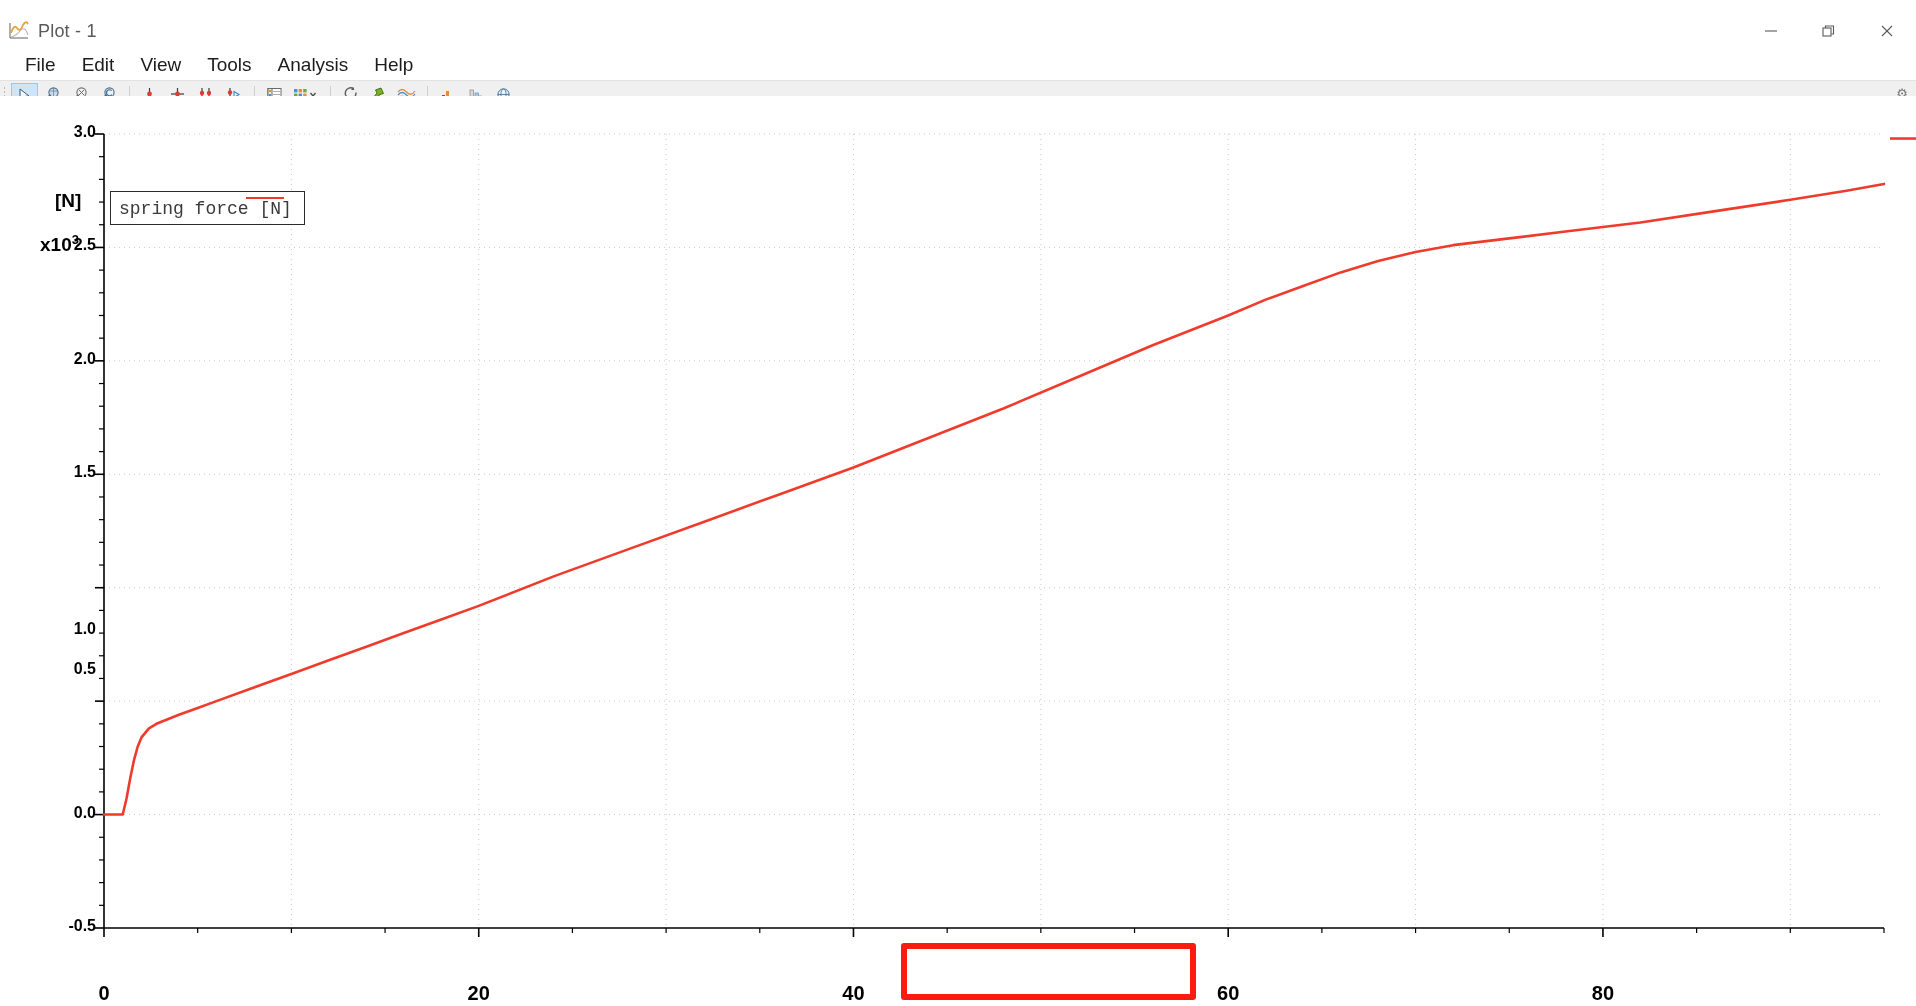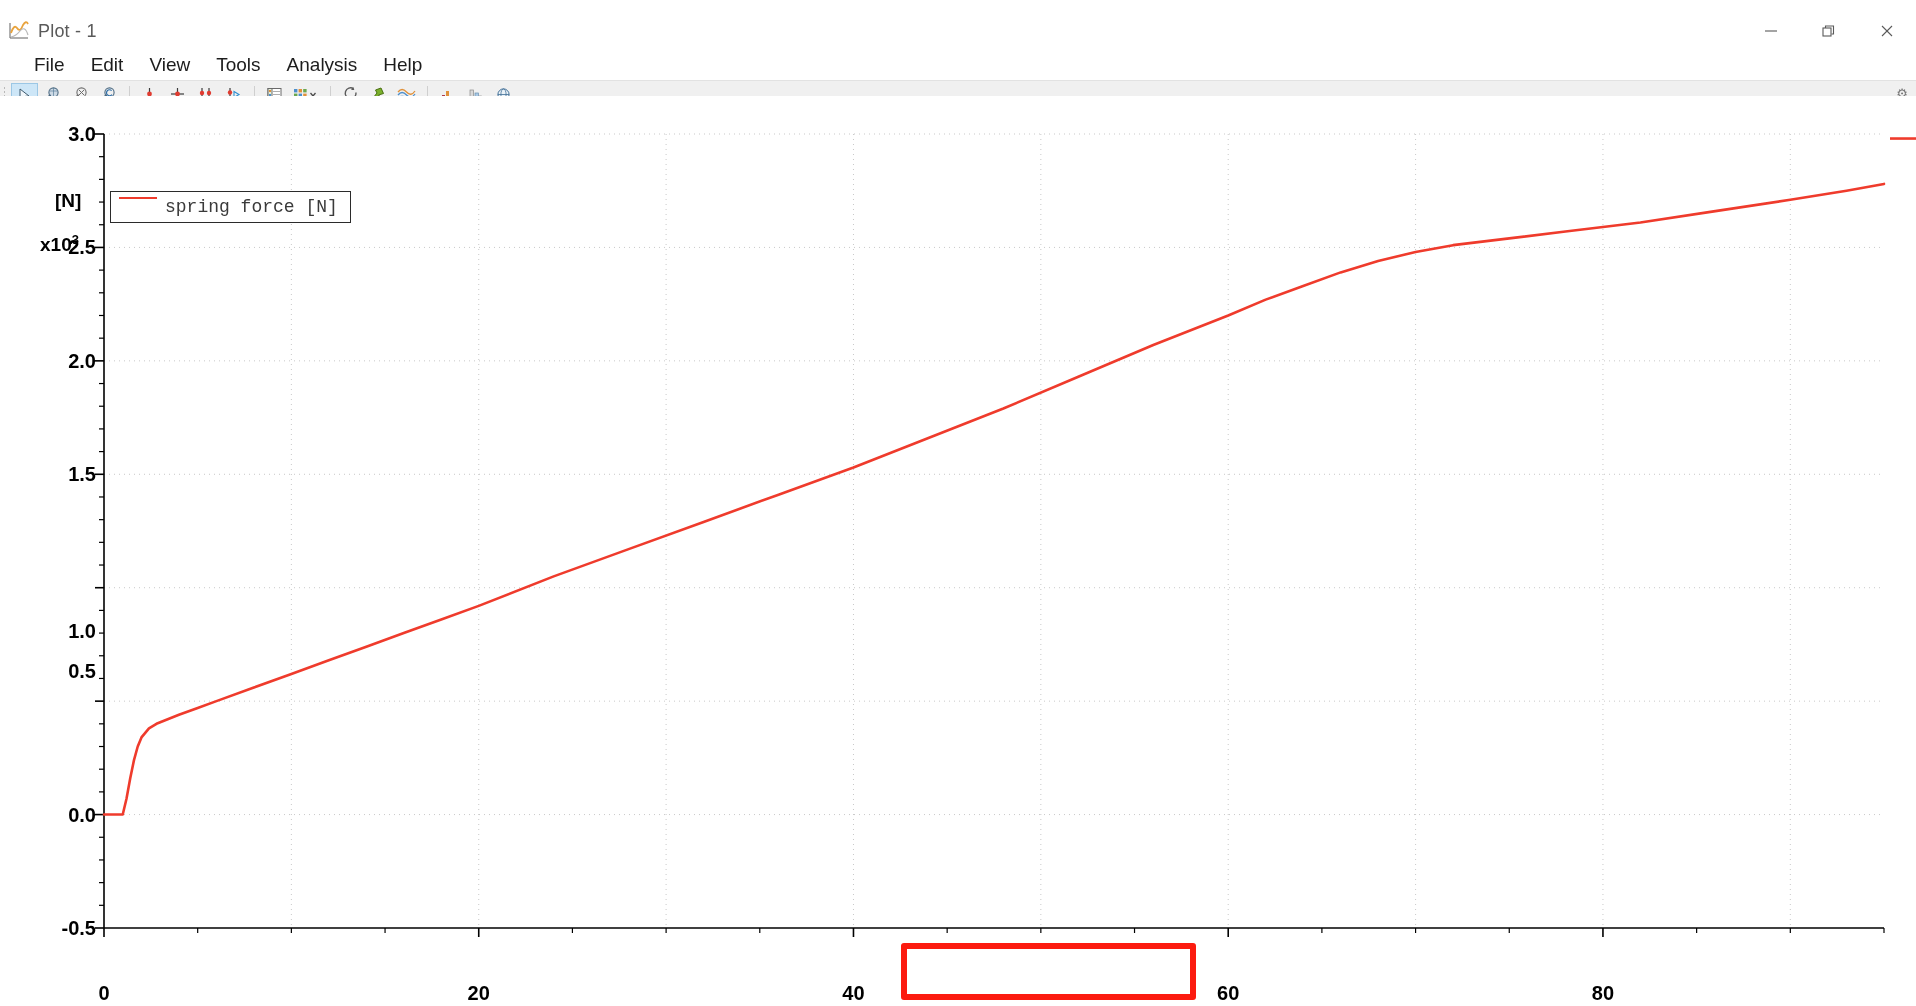--- a/index.html
+++ b/index.html
@@ -52,21 +52,21 @@
     align-items: center;
     justify-content: center;
   }
 
   
   .menubar {
     height: 30px;
     background: #ffffff;
     display: flex;
     align-items: center;
-    padding-left: 21px;
+    padding-left: 12px;
   }
   .menuitem {
     font-size: 19px;
     color: #1c1c1c;
     padding: 2px 13px;
     font-family: "Liberation Sans", sans-serif;
     cursor: default;
   }
 
   
@@ -146,42 +146,43 @@
   .axis-mult sup { font-size: 13px; }
 
   .legendbox {
     position: absolute;
     left: 110px;
     top: 95px;
     border: 1px solid #2b2b2b;
     background: #ffffff;
     padding: 5px 12px 5px 8px;
     display: flex;
-    align-items: flex-start;
+    align-items: flex-end;
     z-index: 20;
+    flex-direction: column;
   }
   .legend-line {
     width: 38px;
     height: 0;
     border-top: 2px solid #ef3b2c;
     margin-right: 8px;
   }
   .legend-label {
     font-family: "Liberation Mono", monospace;
     font-size: 18px;
     color: #3a3a3a;
     white-space: nowrap;
   }
 
   .ytick-label {
     position: absolute;
     right: 0;
     width: 70px;
     text-align: right;
-    font-size: 20px;
+    font-size: 16px;
     font-weight: bold;
     color: #000;
     transform: translateY(-11px);
     font-family: "Liberation Sans", sans-serif;
   }
   .xtick-label {
     position: absolute;
     top: 0;
     font-size: 20px;
     font-weight: bold;

